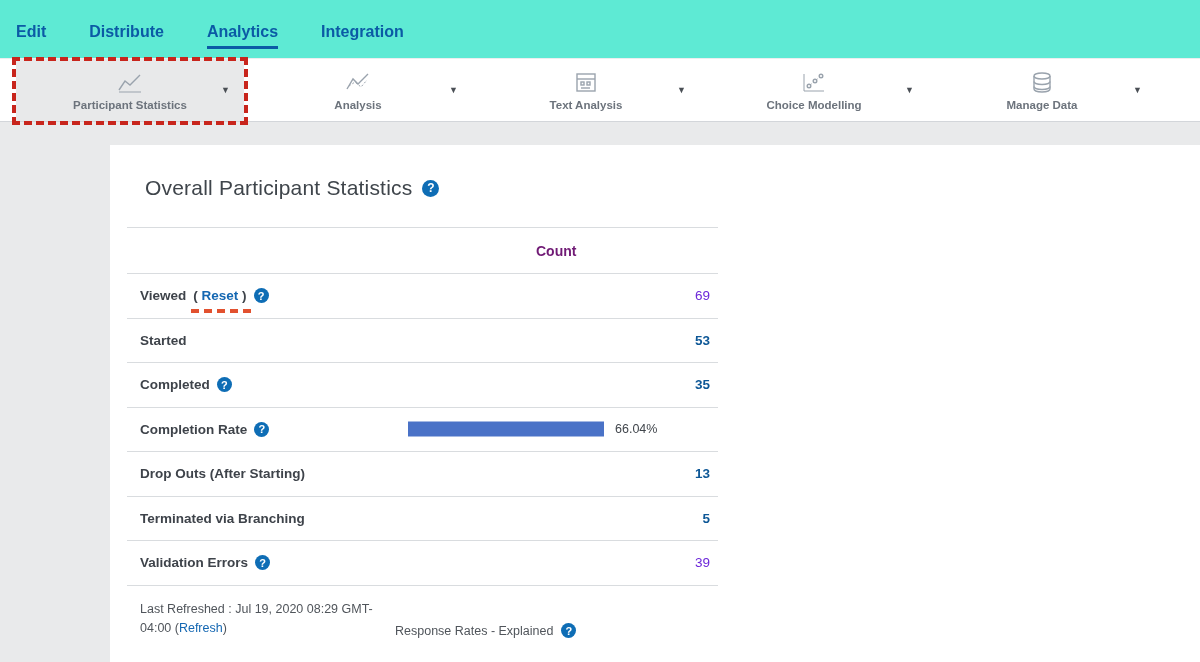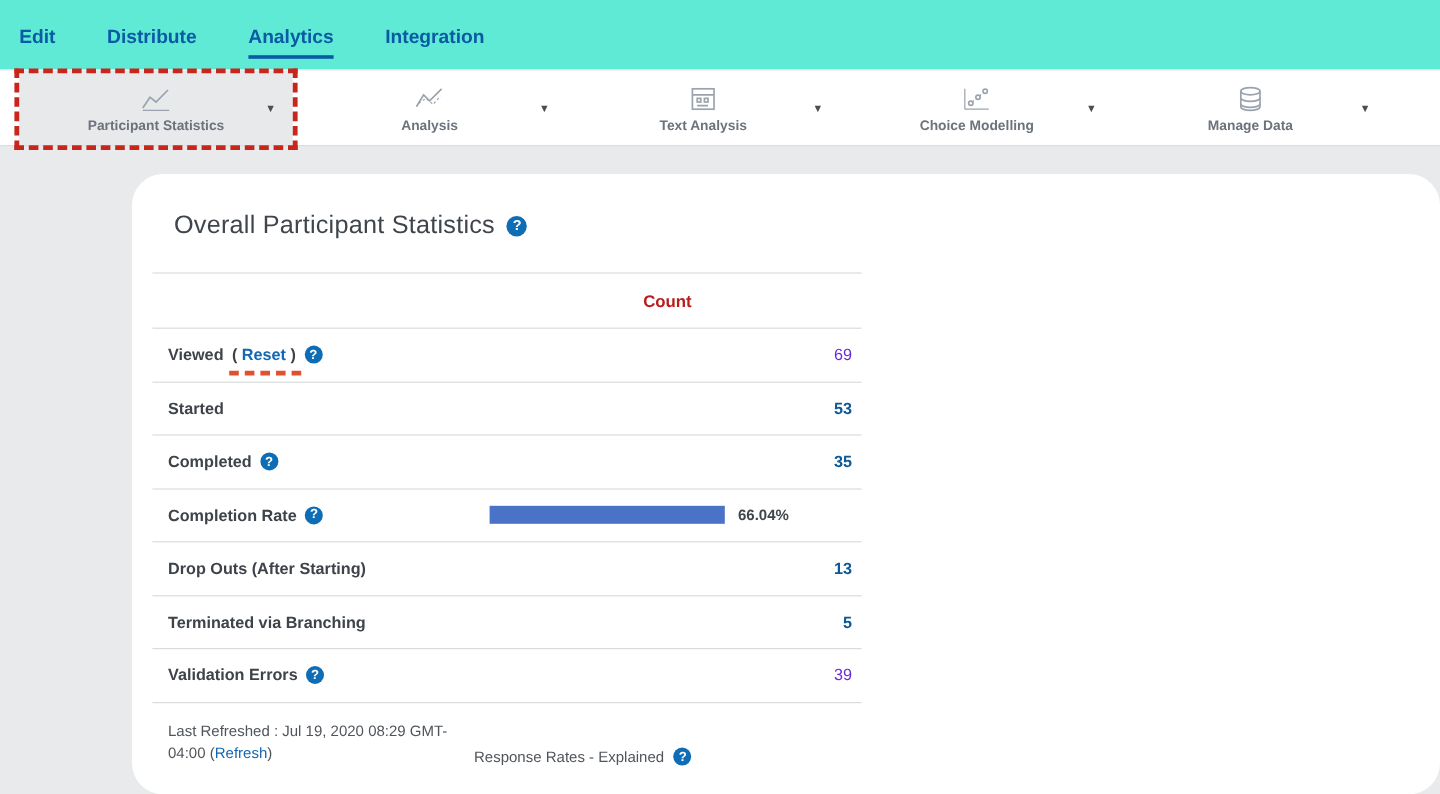--- a/index.html
+++ b/index.html
@@ -23,47 +23,47 @@
   .tb-icon svg { stroke:#9aa3ad; fill:none; stroke-width:1.4; }
   .tb-label { font-size:11.5px; font-weight:700; color:#6c737c; margin-top:4px; }
   .tb-caret { position:absolute; right:14px; top:50%; transform:translateY(-50%);
     font-size:9px; color:#4a4f55; }
   .annot-box { position:absolute; left:-4px; right:-4px; top:-2px; bottom:-4px;
     border:4px dashed #c8251c; pointer-events:none; }
 
   
   .content { height:540px; }
   .card { margin-left:110px; width:1090px; height:517px; margin-top:23px;
-    background:#fff;border-radius:26px; }
+    background:#fff; }
   .card-title-row { padding:31px 0 0 35px; display:flex; align-items:center; gap:10px; }
   .card-title { font-size:21px; color:#3f454b; font-weight:400; letter-spacing:.2px; }
 
   .help { display:inline-flex; width:15px; height:15px; border-radius:50%;
     background:#0e6db5; color:#fff; font-size:11px; font-weight:700;
     align-items:center; justify-content:center; cursor:pointer; flex:0 0 auto; }
   .help.big { width:17px; height:17px; font-size:12px; }
 
   
   .ptable { margin:27px 0 0 17px; width:591px; }
   .t-head { height:47px; display:flex; align-items:center;
     border-top:1px solid #d9dcdf; border-bottom:1px solid #d9dcdf; }
-  .t-head span { margin-left:409px; font-size:14px; font-weight:700; color:#b91c1c; }
+  .t-head span { margin-left:409px; font-size:14px; font-weight:700; color:#701a75; }
   .t-row { position:relative; height:44.5px; display:flex; align-items:center;
     border-bottom:1px solid #d9dcdf; }
   .t-label { display:flex; align-items:center; gap:7px; padding-left:13px;
     font-size:13.5px; font-weight:700; color:#3e434a; }
   .t-value { margin-left:auto; padding-right:8px; font-size:13.5px; color:#6d28d9; }
   .t-value.blue { color:#0d5796; font-weight:700; }
   a.inline-link { color:#1467b2; text-decoration:none; cursor:pointer; }
   .reset-wrap { position:relative; font-weight:700; color:#3e434a; }
   .annot-underline { position:absolute; left:-2px; right:-4px; bottom:-10px;
     border-bottom:4px dashed #e2512f; }
 
   .cr-wrap { position:absolute; left:281px; top:50%; transform:translateY(-50%);
-    display:flex; align-items:flex-end; gap:11px;font-weight:bold; }
+    display:flex; align-items:flex-start; gap:11px; }
   .cr-bar { width:196px; height:15px; background:#4a72c7; }
   .cr-text { font-size:12.5px; color:#41464c; }
 
   
   .t-foot { margin:14px 0 0 17px; display:flex; font-size:12.5px; color:#50555b; }
   .tf-left { width:268px; padding-left:13px; line-height:1.55; }
   .tf-right { display:flex; align-items:flex-end; gap:8px; }
   .tf-right .help { margin-top:1px; }
 </style>
 </head>

